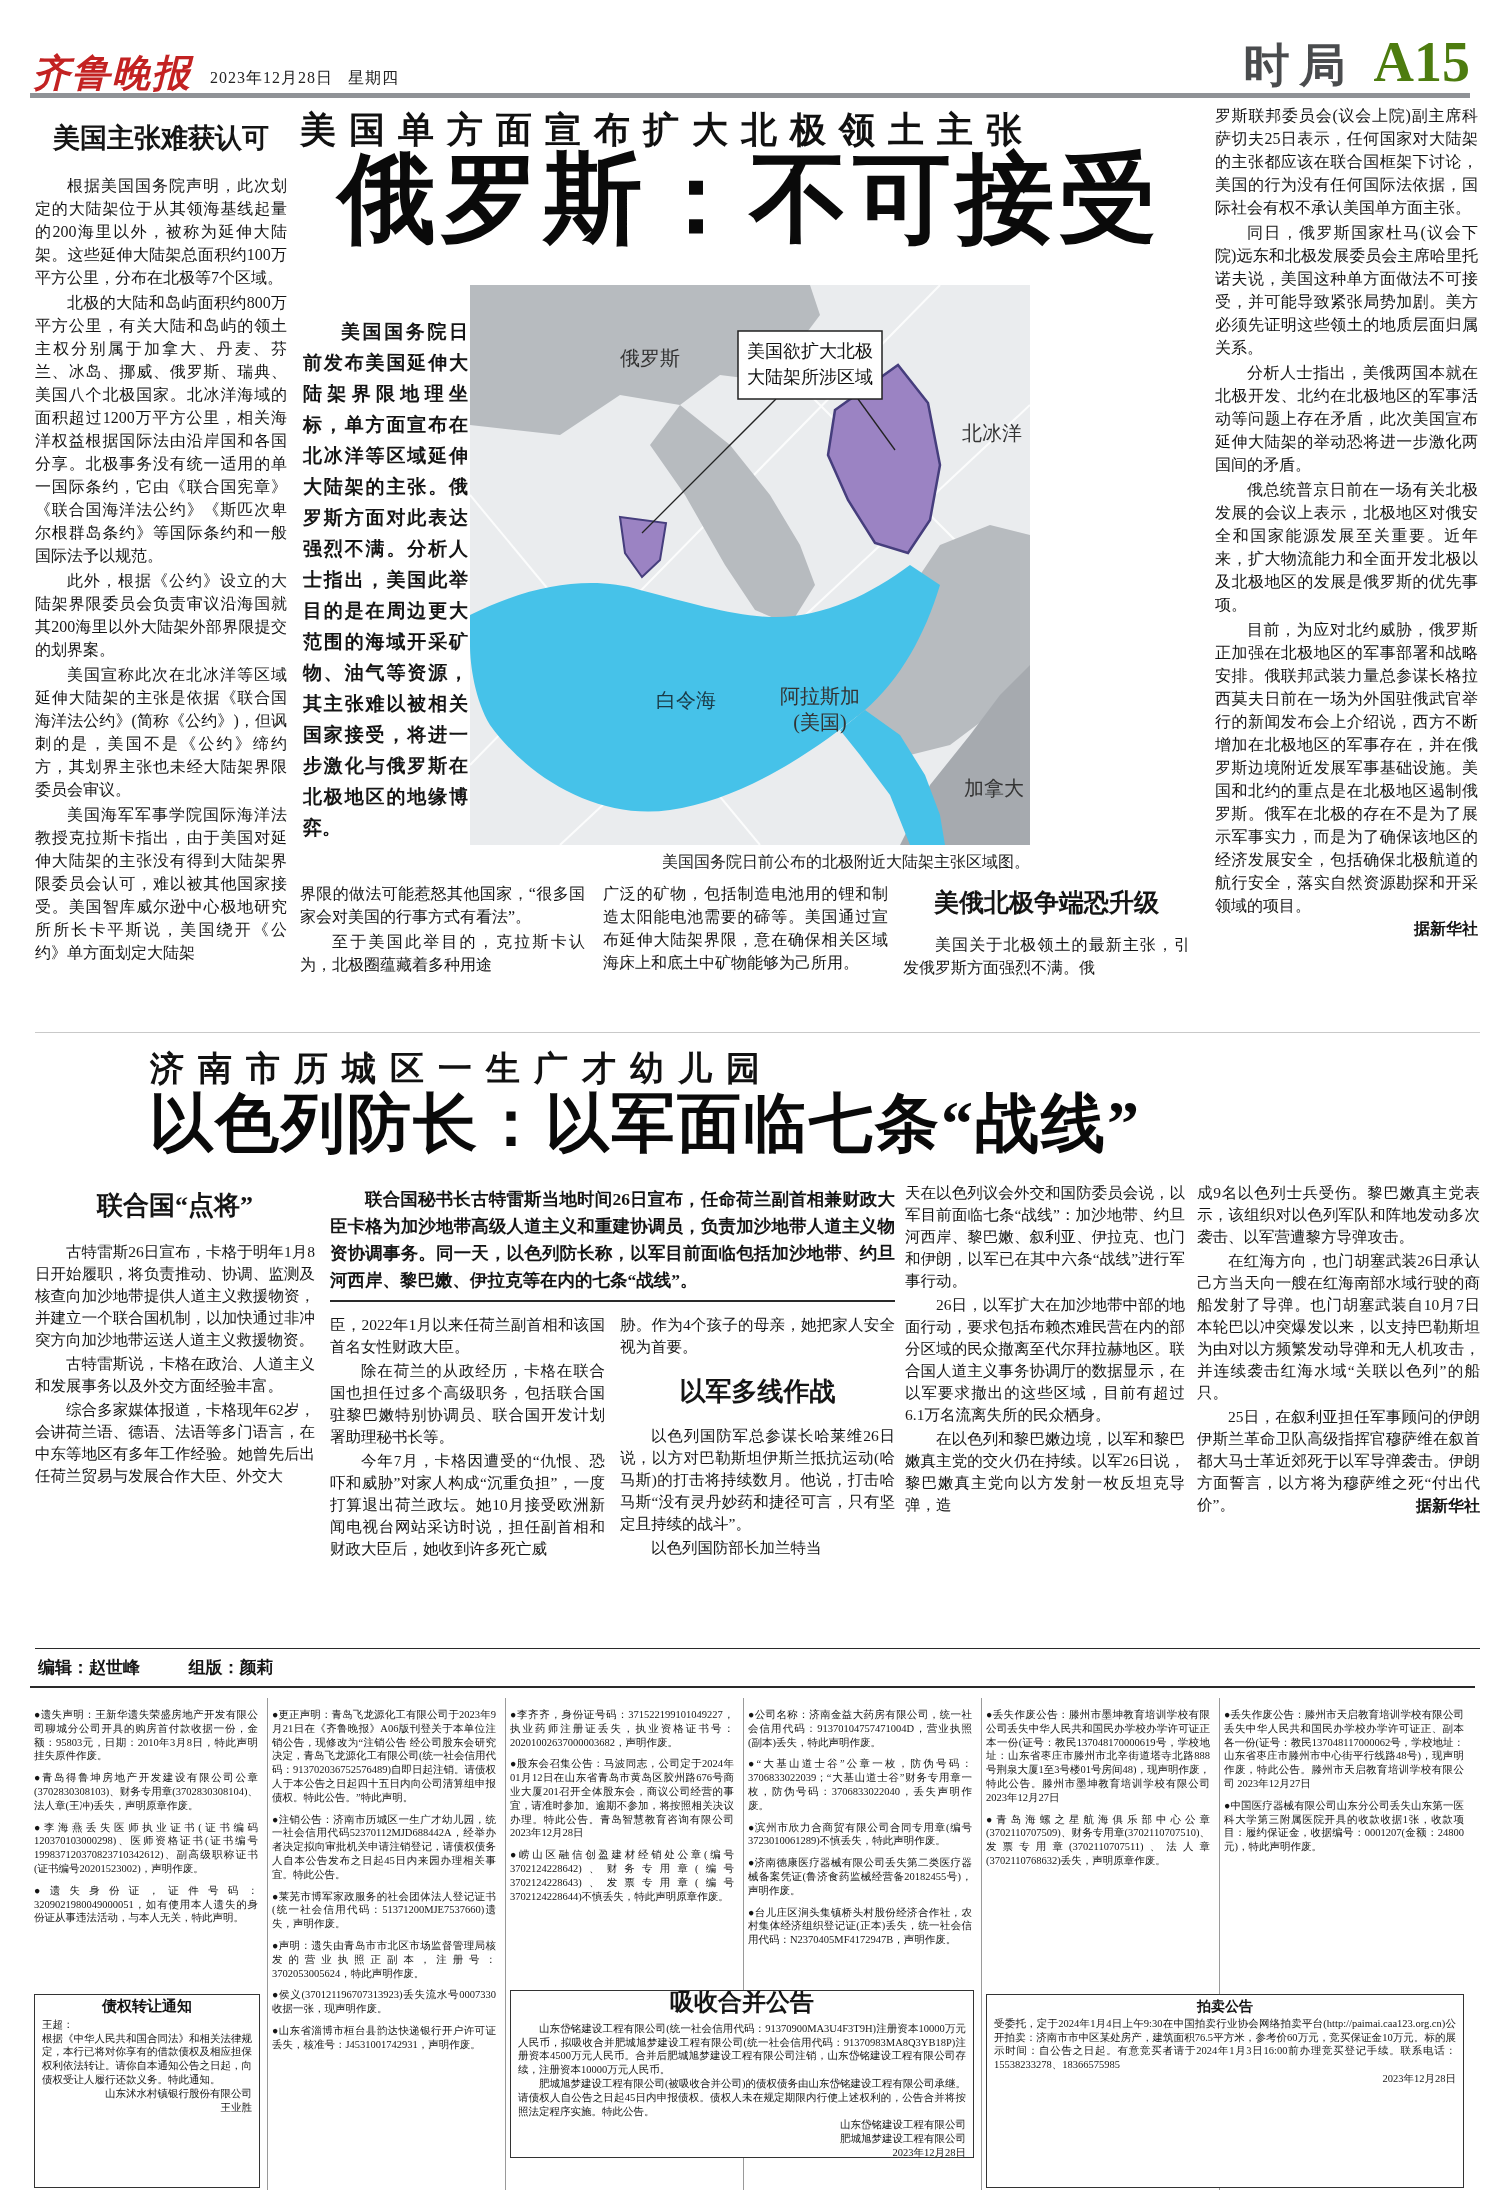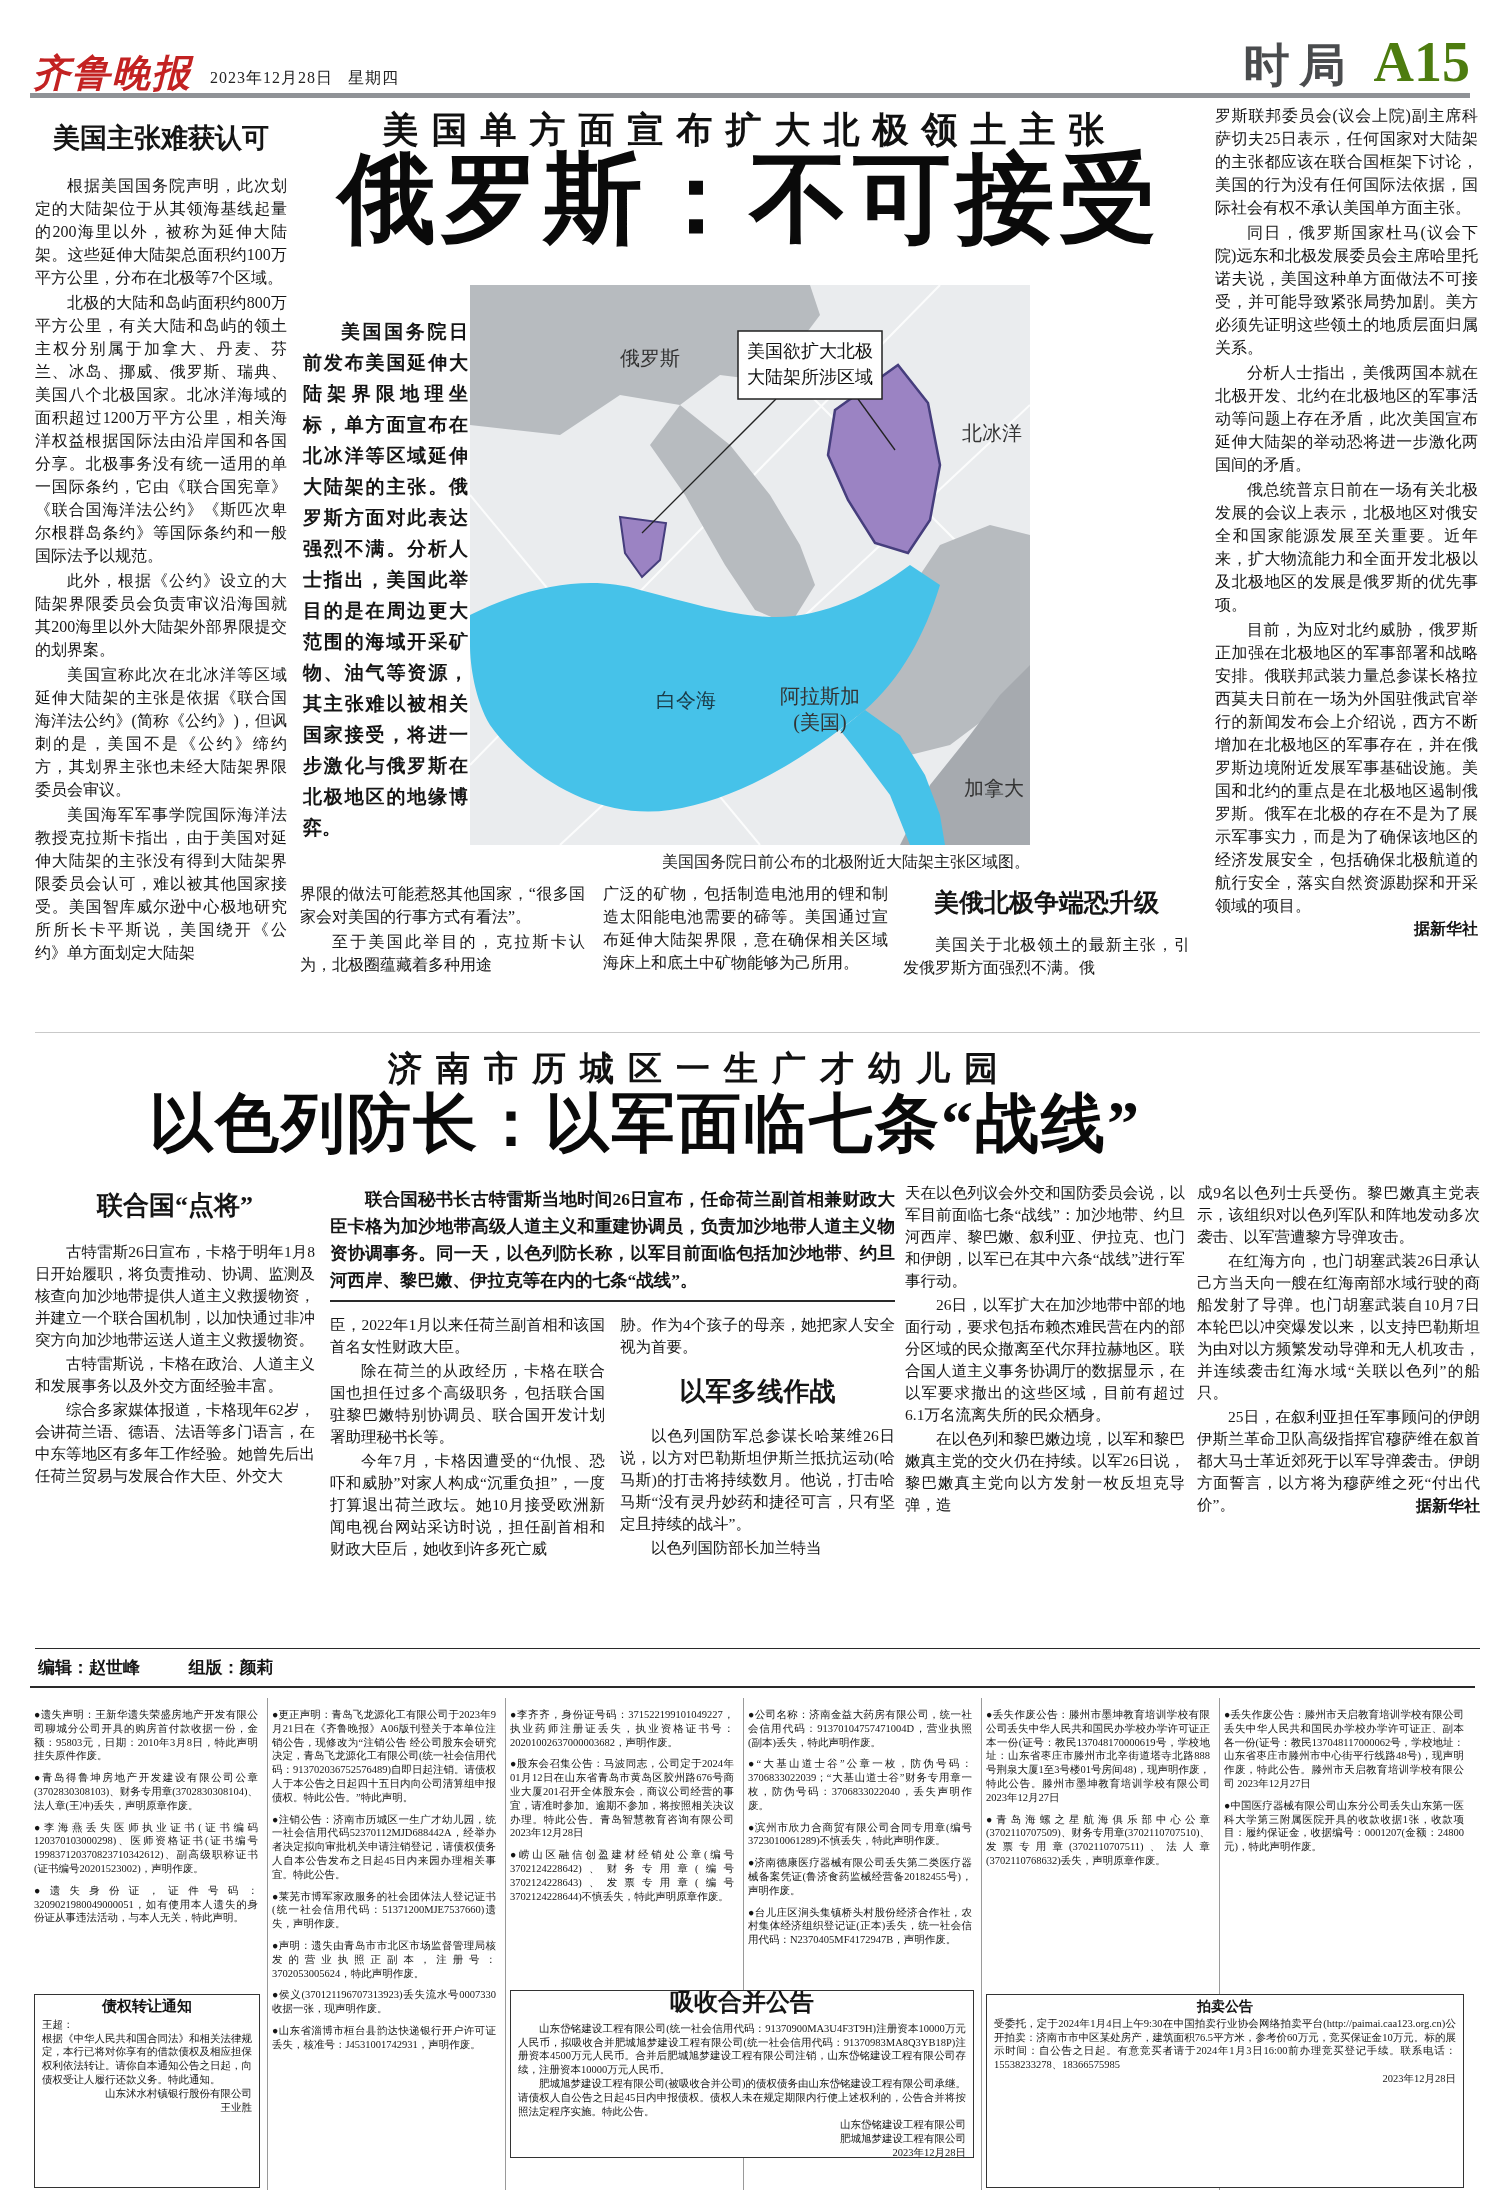--- a/index.html
+++ b/index.html
@@ -7,21 +7,21 @@
         font-family:"Liberation Serif",serif;color:#151515;overflow:hidden;}
   .abs{position:absolute;}
   
   .logo{font-size:38px;font-weight:bold;font-style:italic;color:#c32222;letter-spacing:2px;
         font-family:"Liberation Serif",serif;}
   .dateline{font-size:16px;color:#222;letter-spacing:1px;}
   .section-name{font-size:46px;font-weight:bold;color:#4a4c4e;letter-spacing:10px;}
   .page-no{font-size:56px;font-weight:bold;color:#4d7c0f;font-family:"Liberation Serif",serif;}
   .header-rule{background:#8f9296;height:5px;}
   
-  .kicker{font-weight:600;text-align:center;color:#111;}
+  .kicker{font-weight:600;text-align:left;color:#111;}
   .headline{font-weight:900;text-align:center;color:#0a0a0a;line-height:1.05;}
   .subhead{font-weight:bold;text-align:center;}
   .col p{margin:0 0 2px 0;text-indent:2em;text-align:justify;}
   .col.cont p:first-child{text-indent:0;}
   .body1{font-size:16px;line-height:23px;}
   .body2{font-size:15.5px;line-height:22px;}
   .lede{font-weight:bold;text-align:justify;}
   .byline{display:block;text-align:right;font-weight:bold;}
   .caption{font-size:16px;text-align:right;color:#222;}
   .rule{background:#2a2a2a;}

